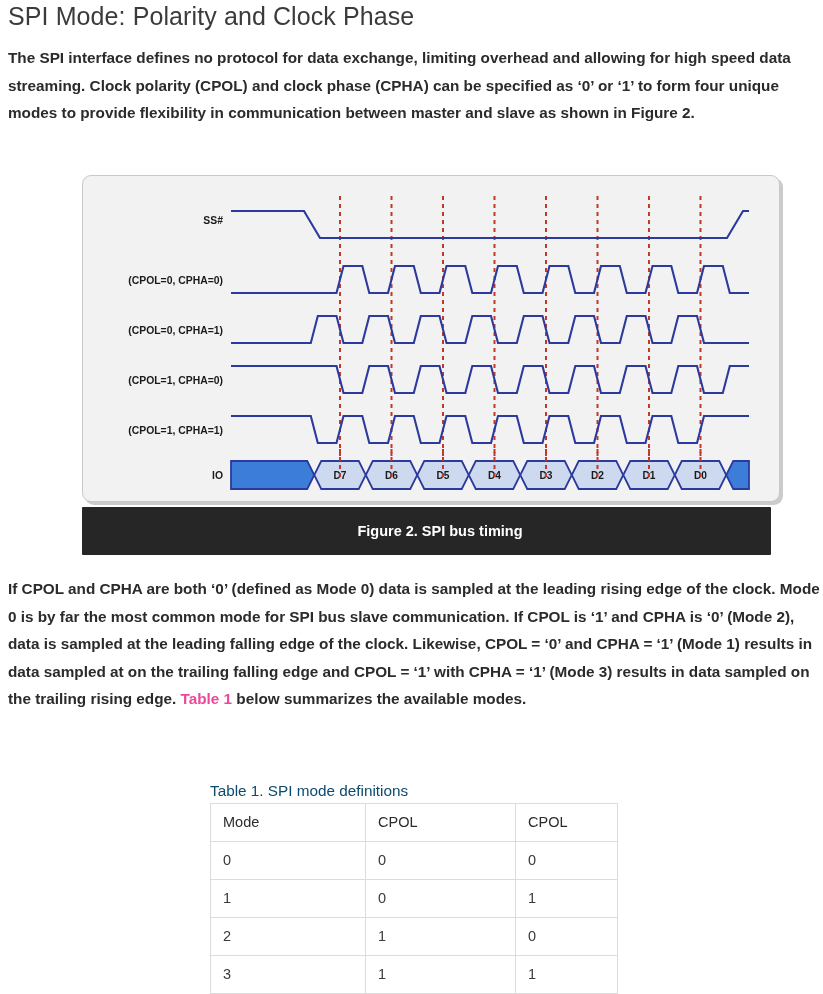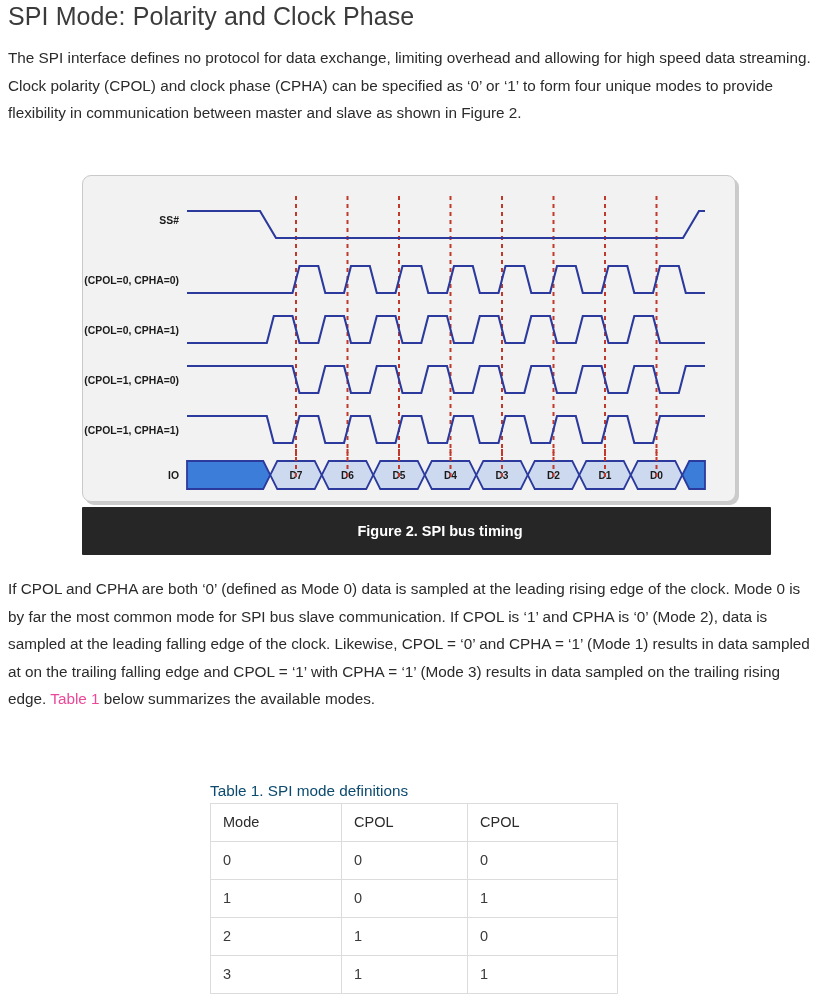--- a/index.html
+++ b/index.html
@@ -28,21 +28,21 @@
     color: #3b3b3b;
     white-space: nowrap;
   }
 
   p.body-text {
     position: absolute;
     margin: 0;
     font-size: 15.3px;
     line-height: 27.5px;
     color: #2b2b2b;
-    font-weight: 400;
+    font-weight: 700;
   }
   #intro-paragraph { left: 8px; top: 44px; width: 810px; }
   #modes-paragraph { left: 8px; top: 575px; width: 812px; }
 
   a.inline-link { color: #ec4899; text-decoration: none; }
 
   
   .figure-block {
     position: absolute;
     left: 82px;
@@ -51,20 +51,21 @@
   }
   .figure-frame {
     position: relative;
     width: 652px;
     height: 325px;
     background: #f2f2f2;
     border: 1px solid #c9c9c9;
     border-radius: 9px;
     box-shadow: 3px 3px 0 0 rgba(140,140,140,0.45);
     overflow: hidden;
+    padding-left: 44px;
   }
   .wave-svg { display: block; width: 652px; height: 325px; }
 
   .figure-caption {
     margin-top: 5px;
     width: 662px;
     height: 48px;
     background: #262626;
     color: #ffffff;
     font-size: 14.5px;
@@ -88,21 +89,21 @@
     position: absolute;
     left: 210px;
     top: 803px;
     width: 408px;
     border-collapse: collapse;
     font-size: 14.5px;
   }
   table.mode-table th,
   table.mode-table td {
     border: 1px solid #dcdcdc;
-    padding: 10px 4px 11px 12px;
+    padding: 10px 28px 11px 12px;
     text-align: left;
     font-weight: 400;
     color: #3a3a3a;
     height: 16px;
     box-sizing: content-box;
   }
   table.mode-table th { color: #2b2b2b; }
   table.mode-table td:nth-child(1),
   table.mode-table th:nth-child(1) { width: 114px; }
   table.mode-table td:nth-child(2),

